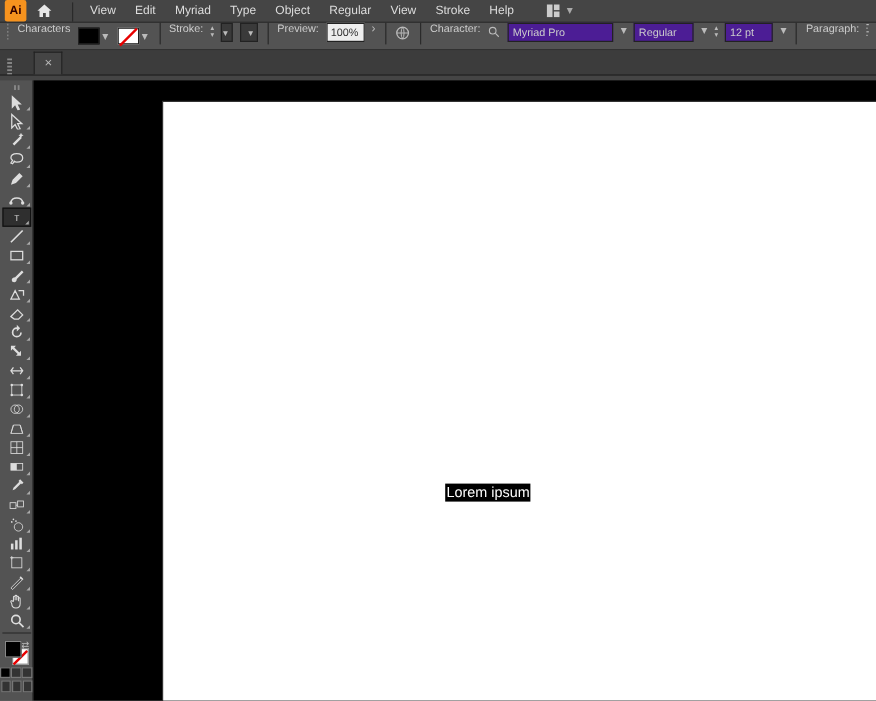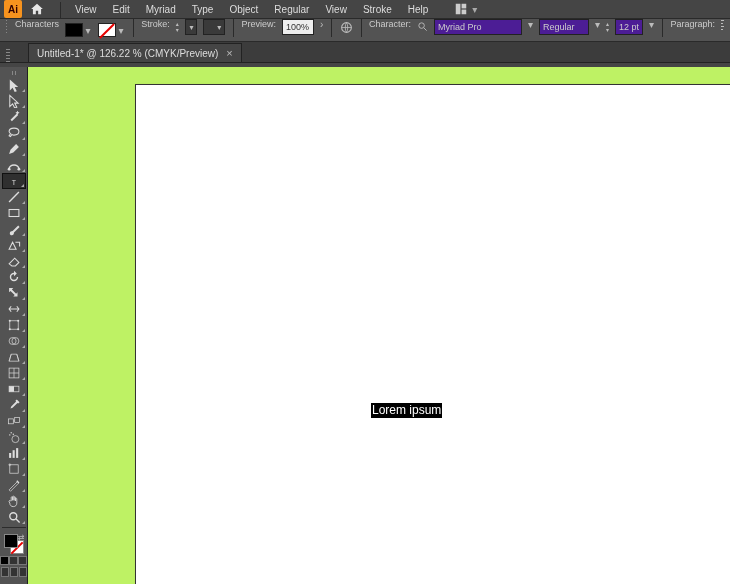--- a/index.html
+++ b/index.html
@@ -30,21 +30,21 @@
 .cb-arrow{width:10px;text-align:center;color:#bbb;cursor:pointer}
 .cb-globe{width:16px;height:16px;display:flex;align-items:center;justify-content:center;color:#bbb}
 .cb-magnify{width:14px;height:14px;display:flex;align-items:center;justify-content:center}
 .cb-divider{width:1px;height:18px;background:#2a2a2a;margin:0 2px}
 
 .tabbar{height:21px;background:#3c3c3c;border-bottom:1px solid #222;display:flex;align-items:flex-end;padding-left:28px}
 .tabbar .grip{position:absolute;left:6px;width:4px;height:14px;margin-top:-17px;background-image:radial-gradient(circle,#888 1px,transparent 1px);background-size:2px 3px}
 .doc-tab{height:19px;background:#454545;border:1px solid #222;border-bottom:none;padding:3px 8px;display:flex;align-items:center;gap:8px;color:#ddd;font-size:10px}
 .doc-tab .close{color:#bbb;cursor:pointer;font-size:11px;line-height:10px}
 
-.workarea{position:absolute;top:67px;left:28px;right:0;bottom:0;background:#bef264}
+.workarea{position:absolute;top:67px;left:28px;right:0;bottom:0;background:#000000}
 .canvas-viewport{position:absolute;top:0;left:0;right:0;bottom:0;overflow:hidden}
 .artboard{position:absolute;left:108px;top:18px;width:720px;height:900px;background:#fff;box-shadow:-1px -1px 0 #333, 1px 1px 3px rgba(0,0,0,.4)}
 .placeholder-text{position:absolute;left:343px;top:336px;background:#000;color:#fff;font-size:12px;font-family:Arial,sans-serif;padding:0 1px;line-height:15px}
 
 .toolbar{position:absolute;top:67px;left:0;width:28px;bottom:0;background:#535353;border-right:1px solid #222;display:flex;flex-direction:column;align-items:center;padding-top:4px;gap:0}
 .tool{width:24px;height:16px;display:flex;align-items:center;justify-content:center;color:#ddd;cursor:pointer;position:relative}
 .tool.active{background:#2f2f2f;border:1px solid #111}
 .tool svg{width:14px;height:14px;fill:#ddd}
 .tool .corner{position:absolute;right:1px;bottom:1px;width:0;height:0;border-right:3px solid #aaa;border-top:3px solid transparent}
 .tool-sep{width:24px;height:1px;background:#2c2c2c;margin:2px 0}
@@ -136,36 +136,35 @@
       </svg>
   </div>
   <input class="cb-input dark" style="width: 88px;" value="Myriad Pro">
   <div class="cb-chev">▾</div>
   <input class="cb-input dark" style="width: 50px;" value="Regular">
   <div class="cb-chev">▾</div>
   <div class="cb-spin">
       <span>▴</span>
       <span>▾</span>
     </div>
-  <input class="cb-input dark" style="width: 28px;" value="12 pt">
+  <input class="cb-input dark" style="width: 40px;" value="12 pt">
   <div class="cb-chev">▾</div>
   <div class="cb-divider"></div>
   <span class="cb-label">Paragraph:</span>
   <div style="width:12px;height:12px;display:flex;flex-direction:column;justify-content:space-around">
     <div style="height:1px;background:#bbb;width:100%"></div>
     <div style="height:1px;background:#bbb;width:70%"></div>
     <div style="height:1px;background:#bbb;width:100%"></div>
     <div style="height:1px;background:#bbb;width:70%"></div>
   </div>
 </div>
 
 <div class="tabbar">
   <div class="grip"></div>
   <div class="doc-tab">
-    <span>Untitled-1* @ 126.22 % (CMYK/Preview)</span>
     <span class="close">×</span>
   </div>
 </div>
 
 <div class="toolbar">
   <div class="tgrip"></div>
   <div class="tool">
       <svg viewBox="0 0 20 20">
         <path d="M4 2l0 16 4-4 3 6 3-1-3-6 5 0z"></path>
       </svg>

